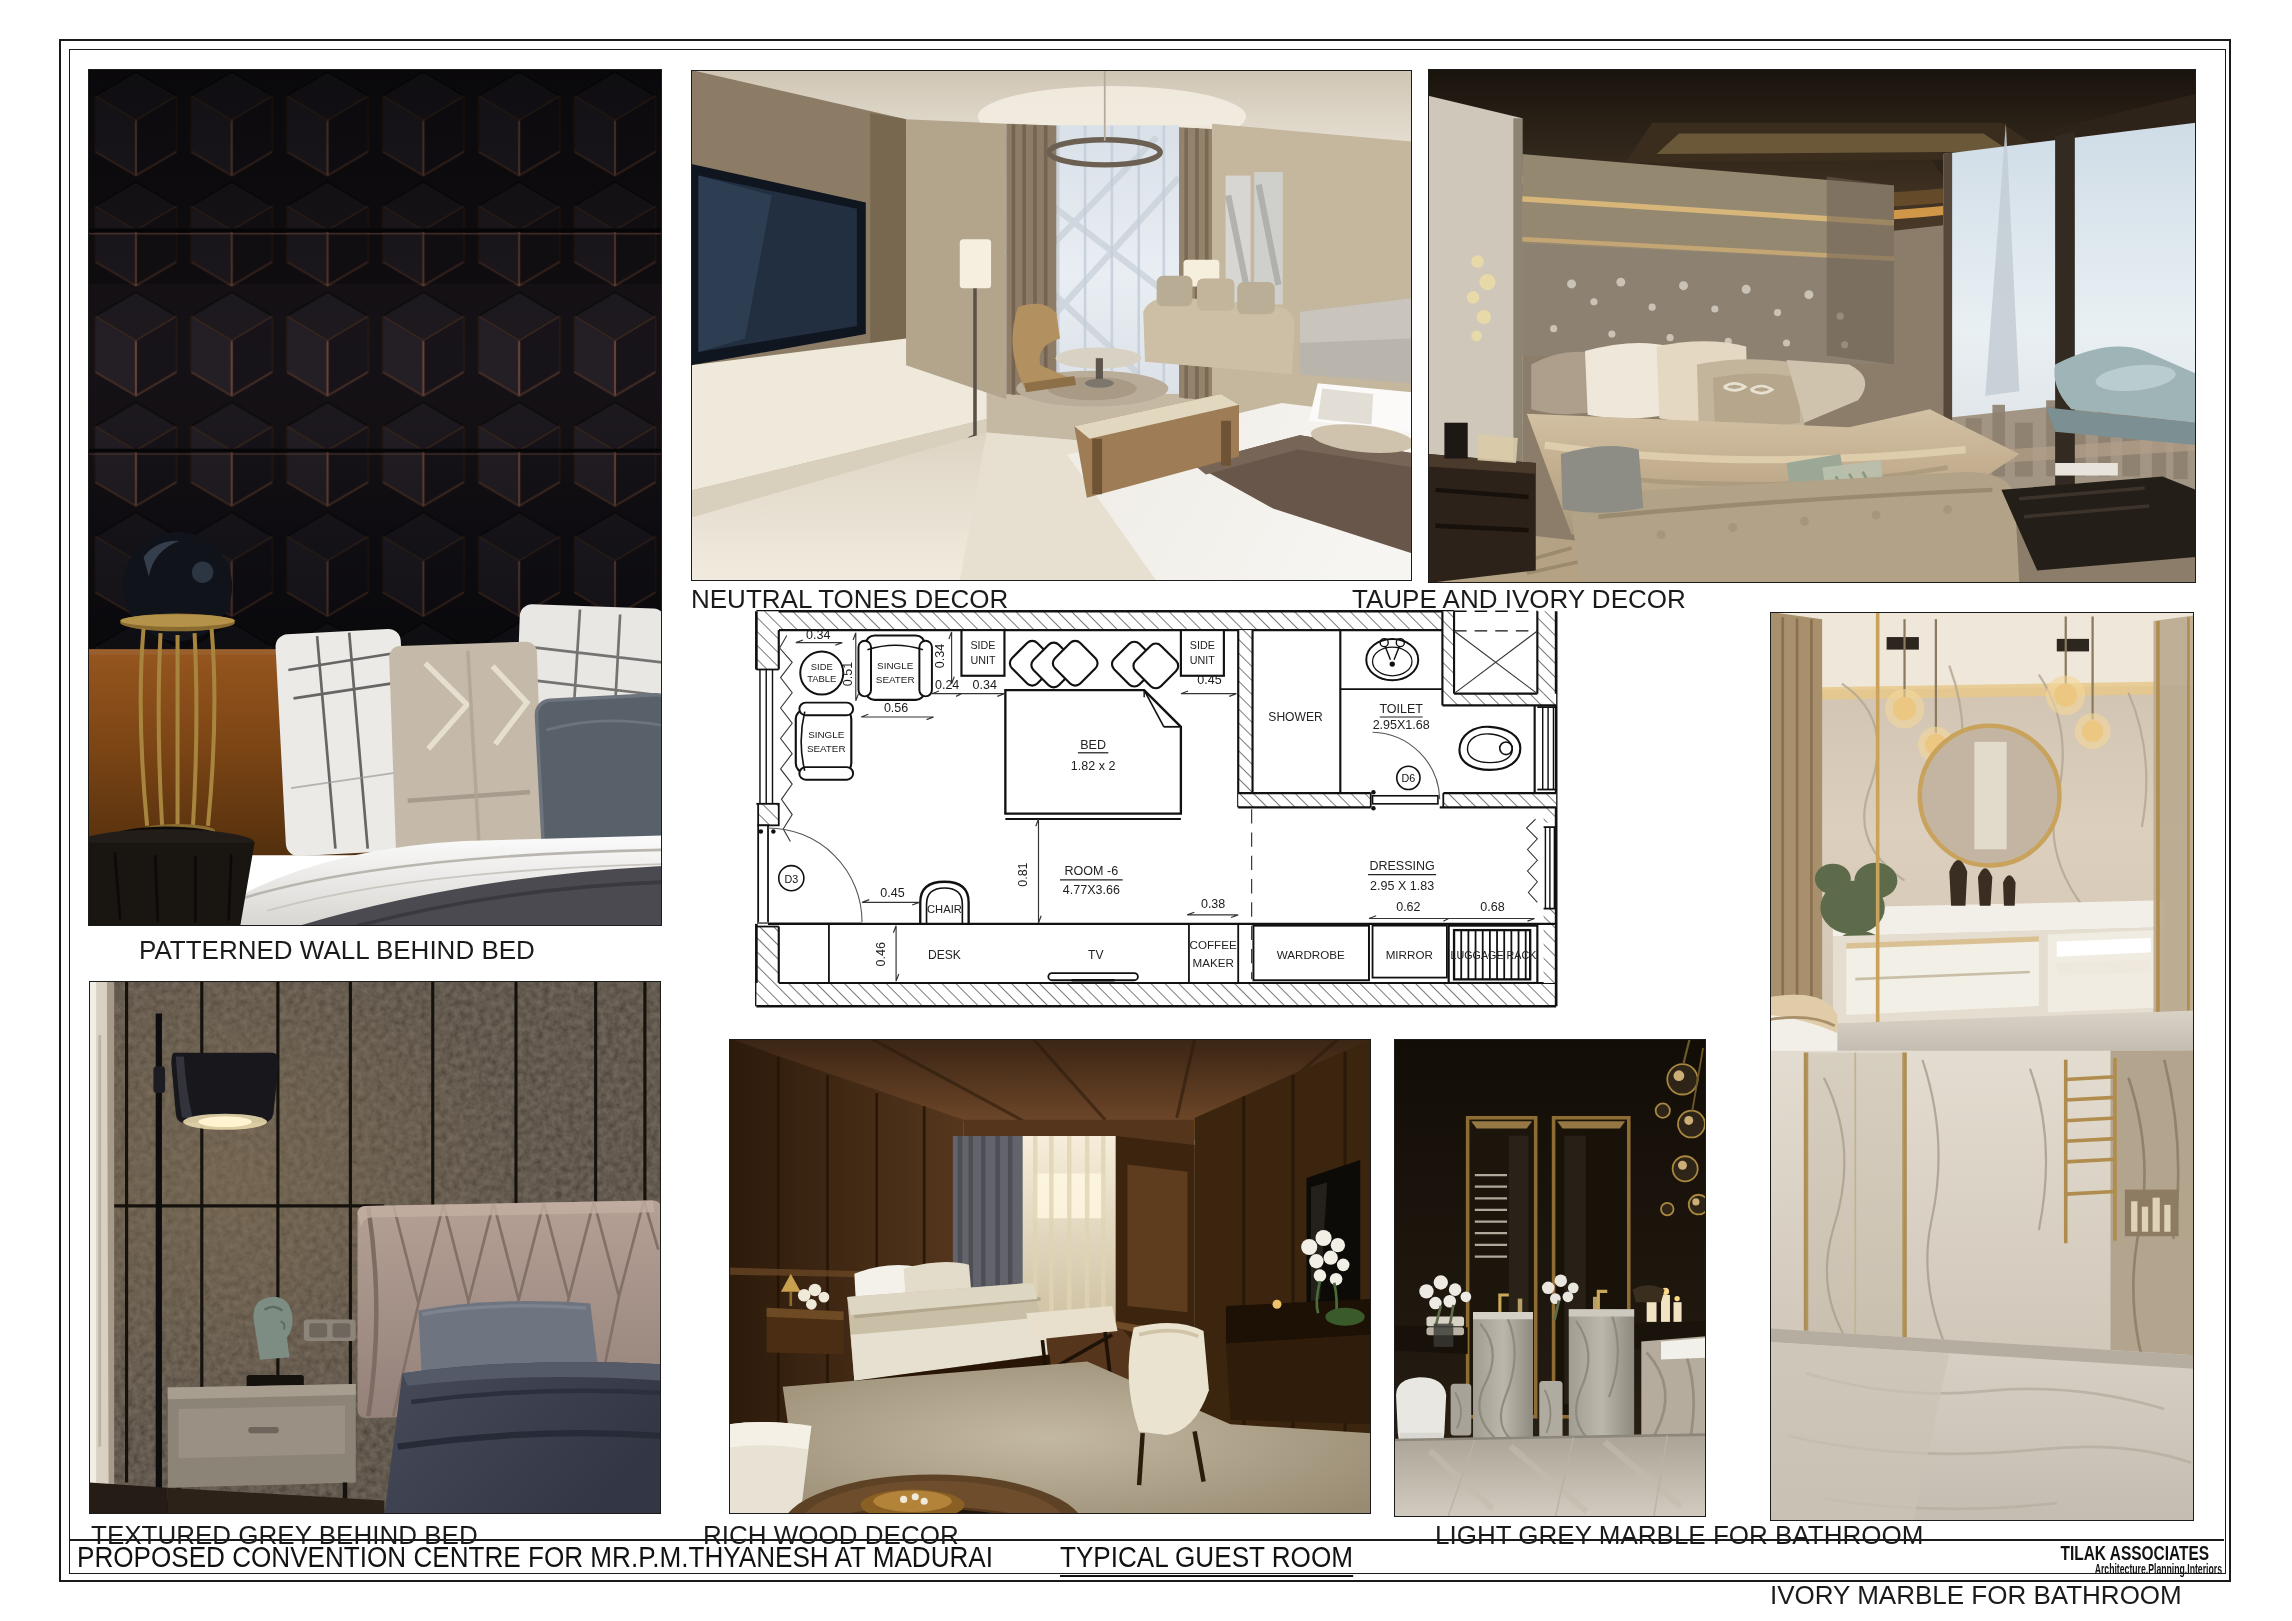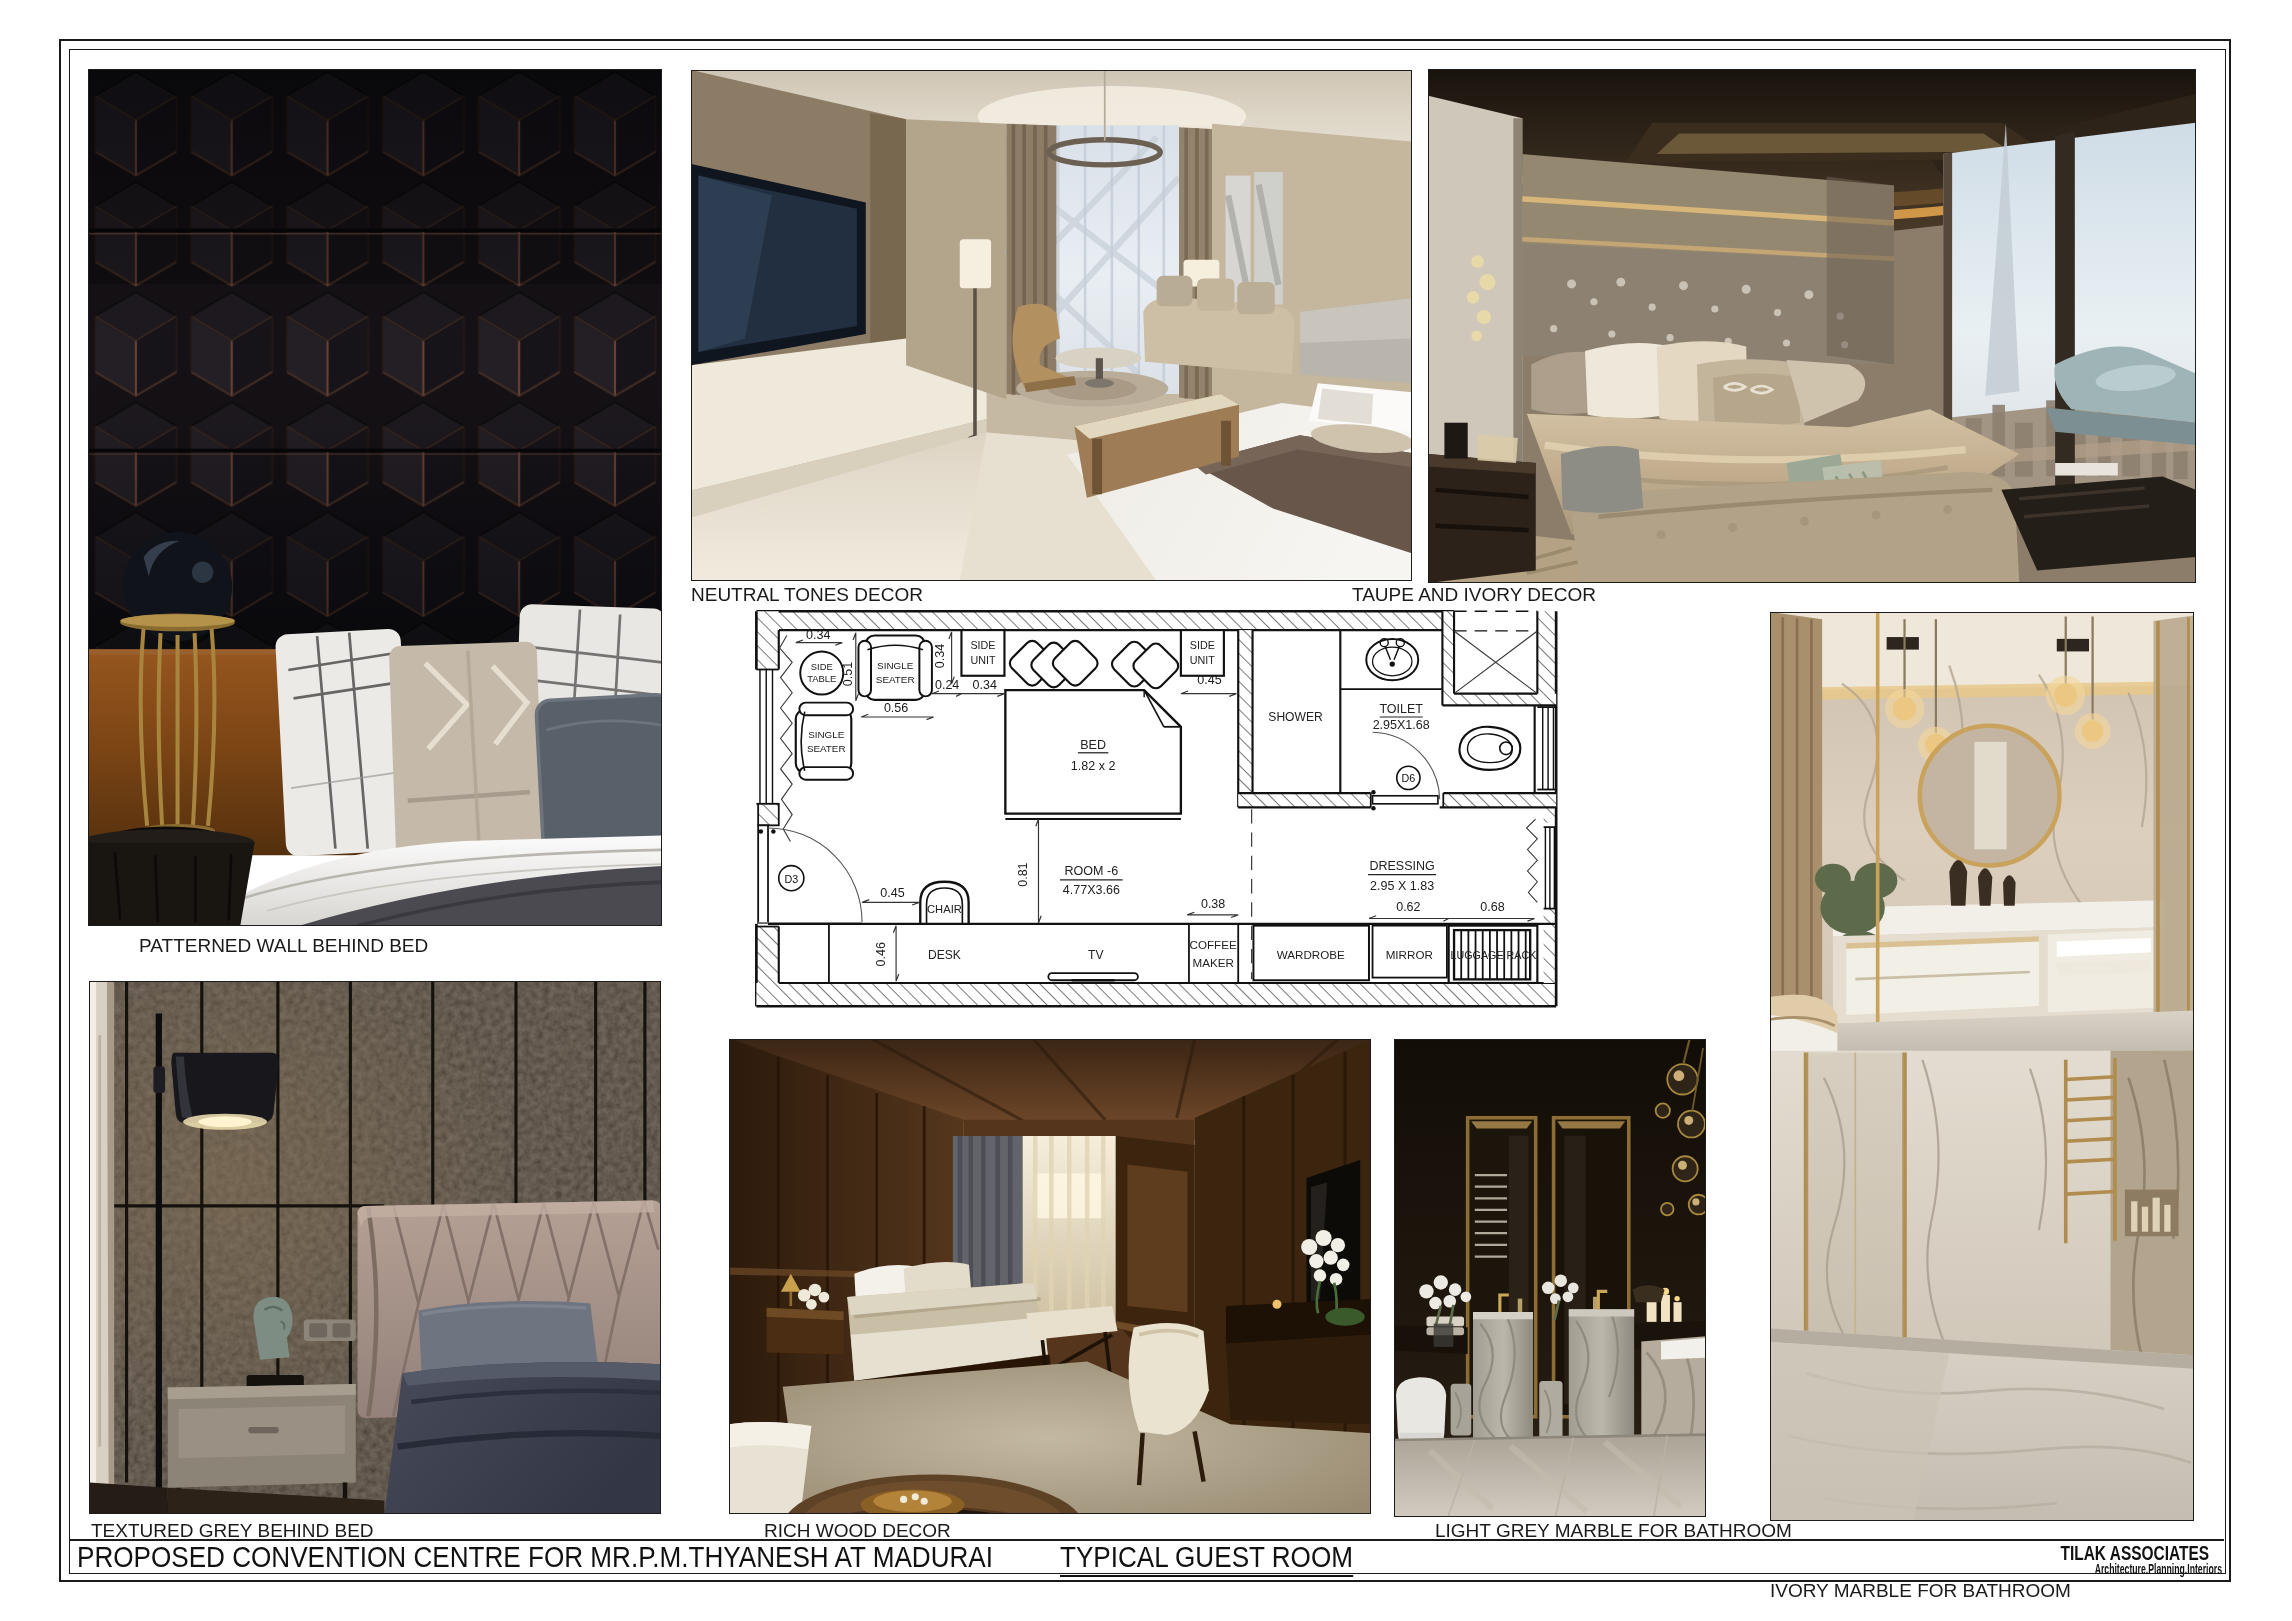--- a/index.html
+++ b/index.html
@@ -1,19 +1,19 @@
 <!DOCTYPE html>
 <html style="font-size:14.3px"><head>
 <meta charset="utf-8">
 <style>
   html,body{margin:0;padding:0;background:#ffffff;width:2293px;height:1621px;overflow:hidden;}
   body{font-family:"Liberation Sans", sans-serif;position:relative;}
   .abs{position:absolute;}
   .ph{outline:1.8px solid #1c1c1c;outline-offset:-1.8px;}
-  .lbl{position:absolute;color:#1a1a1a;font-size:19px;white-space:nowrap;}
+  .lbl{position:absolute;color:#1a1a1a;font-size:26px;white-space:nowrap;}
 </style>
 </head>
 <body>
 
 <div class="abs" style="left:59px;top:39px;width:2168px;height:1539px;border:2.7px solid #1a1a1a;"></div>
 
 <div class="abs" style="left:69px;top:49px;width:2155px;height:1523px;border:1.8px solid #1a1a1a;"></div>
 
 <div class="abs ph" id="photo1" style="left:88px;top:69px;width:574px;height:857px;">
 <svg width="574" height="857" viewBox="0 0 641 957">
@@ -779,21 +779,21 @@
 <ellipse cx="205" cy="520" rx="58" ry="17" fill="#8a5f24"></ellipse>
 <ellipse cx="205" cy="516" rx="44" ry="12" fill="#b3833a"></ellipse>
 <g fill="#f0ead8">
         <circle cx="195" cy="514" r="4"></circle>
         <circle cx="208" cy="511" r="4"></circle>
         <circle cx="218" cy="516" r="4"></circle>
       </g>
 </svg>
 </div>
 
-<div class="lbl" style="left:764px;top:1520px;">RICH WOOD DECOR</div>
+<div class="lbl" style="left:703px;top:1520px;">RICH WOOD DECOR</div>
 
 <div class="abs ph" id="photo7" style="left:1394px;top:1039px;width:312px;height:478px;">
 <svg width="312" height="478" viewBox="0 0 348 534">
 <defs>
 <linearGradient id="p7bg" x1="0" y1="0" x2="0" y2="1">
 <stop offset="0" stop-color="#120d07"></stop>
           <stop offset="0.7" stop-color="#221a10"></stop>
           <stop offset="1" stop-color="#32271a"></stop>
 </linearGradient>
 <linearGradient id="p7floor" x1="0" y1="0" x2="0" y2="1">

